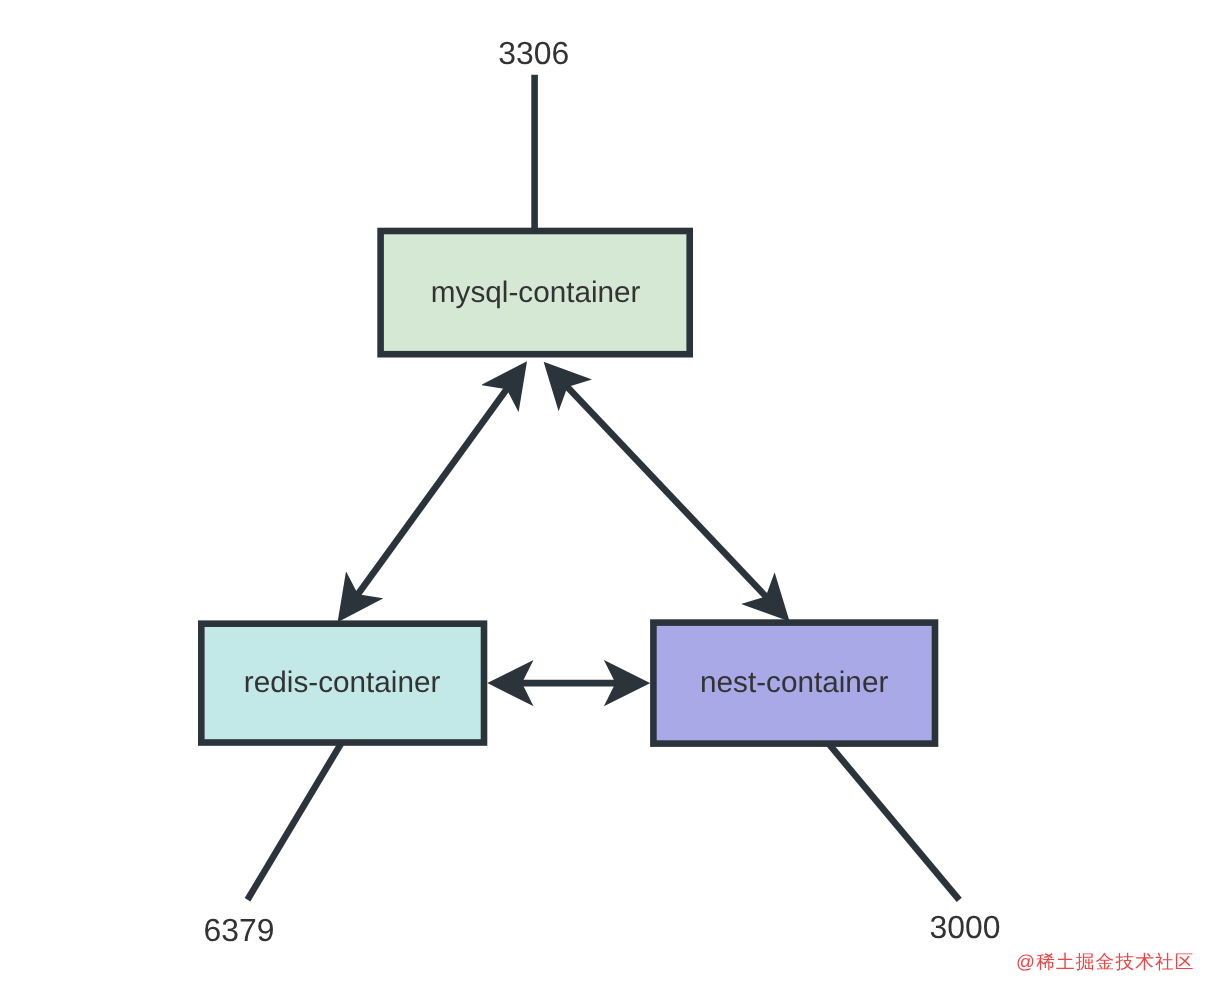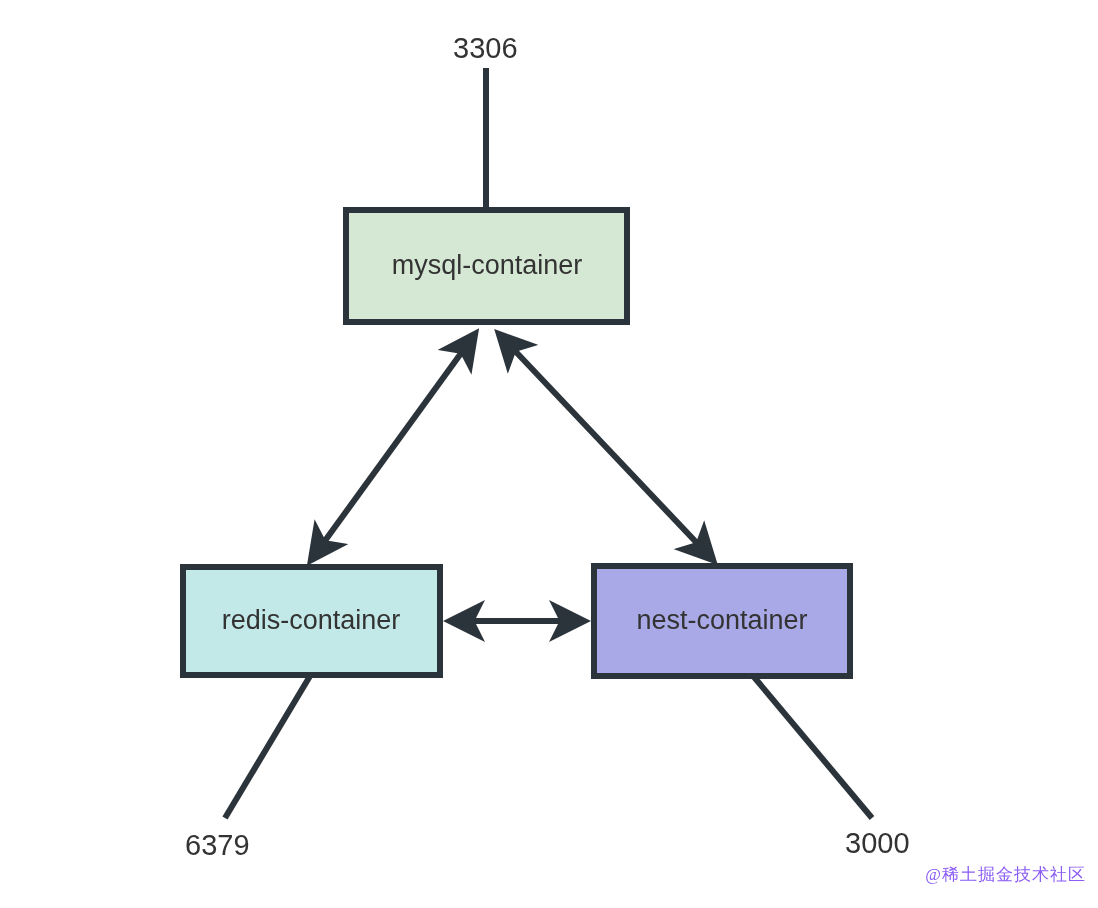--- a/index.html
+++ b/index.html
@@ -35,23 +35,23 @@
   }
   .port-label {
     font-family: "Liberation Sans", sans-serif;
     font-size: 29px;
     fill: #333333;
   }
   .watermark {
     position: absolute;
     right: 12px;
     bottom: 22px;
-    font-family: Liberation Serif, serif;
+    font-family: Liberation Sans, sans-serif;
     font-size: 17px;
-    color: #8b5cf6;
+    color: #ef4444;
     letter-spacing: 1px;
     user-select: none;
     white-space: nowrap;
     margin-top: 20px;
   }
 </style>
 </head>
 <body>
 
 <div id="canvas">

